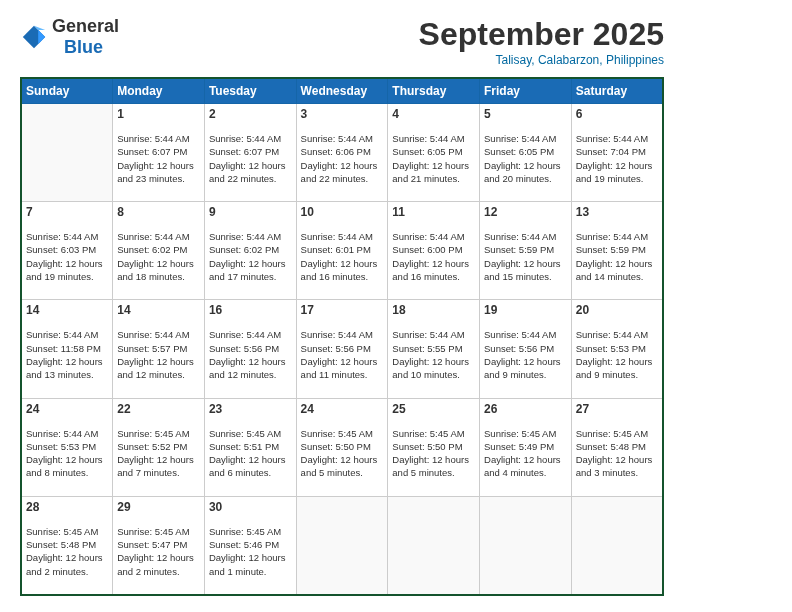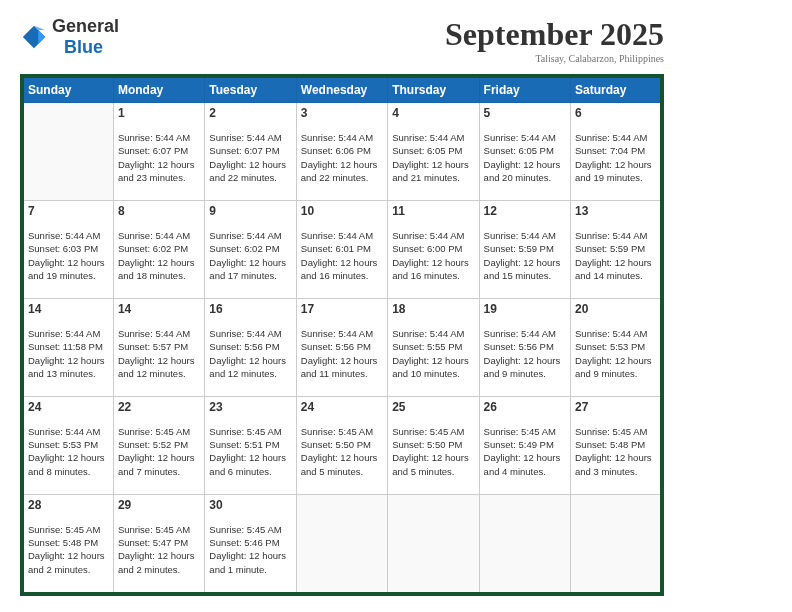--- a/index.html
+++ b/index.html
@@ -38,34 +38,33 @@
       font-weight: bold;
       color: #1a6bb5;
       margin-left: 12px;
     }
     .logo-icon {
       width: 28px;
       height: 28px;
     }
     .title-section {
       text-align: right;
-      font-family: Liberation Serif, serif;
     }
     .month-title {
       font-size: 32px;
       font-weight: bold;
       color: #333;
     }
     .location {
-      font-size: 10px;
-      color: #737373;
+      font-size: 12px;
+      color: #0369a1;
     }
     .calendar {
       flex: 1;
-      border: 4px solid #14532d;
+      border: 2px solid #14532d;
       border-collapse: collapse;
       width: 100%;
       table-layout: fixed;
     }
     .calendar th {
       background: #1a6bb5;
       color: #fff;
       padding: 5px 4px;
       font-size: 12px;
       font-weight: bold;

